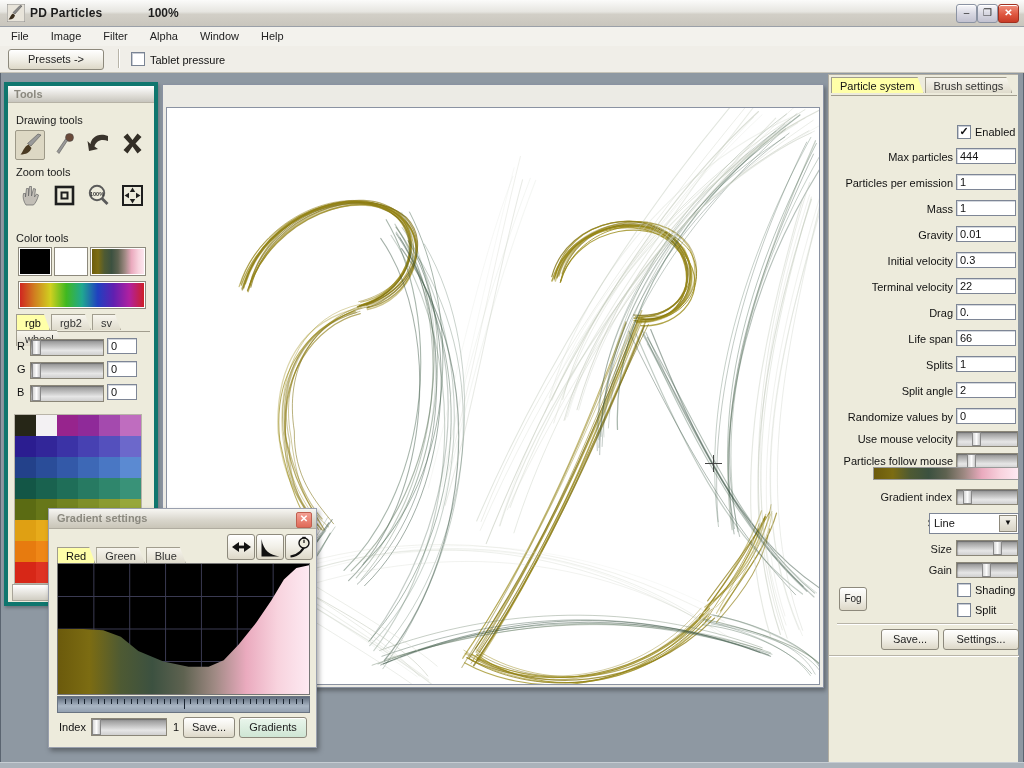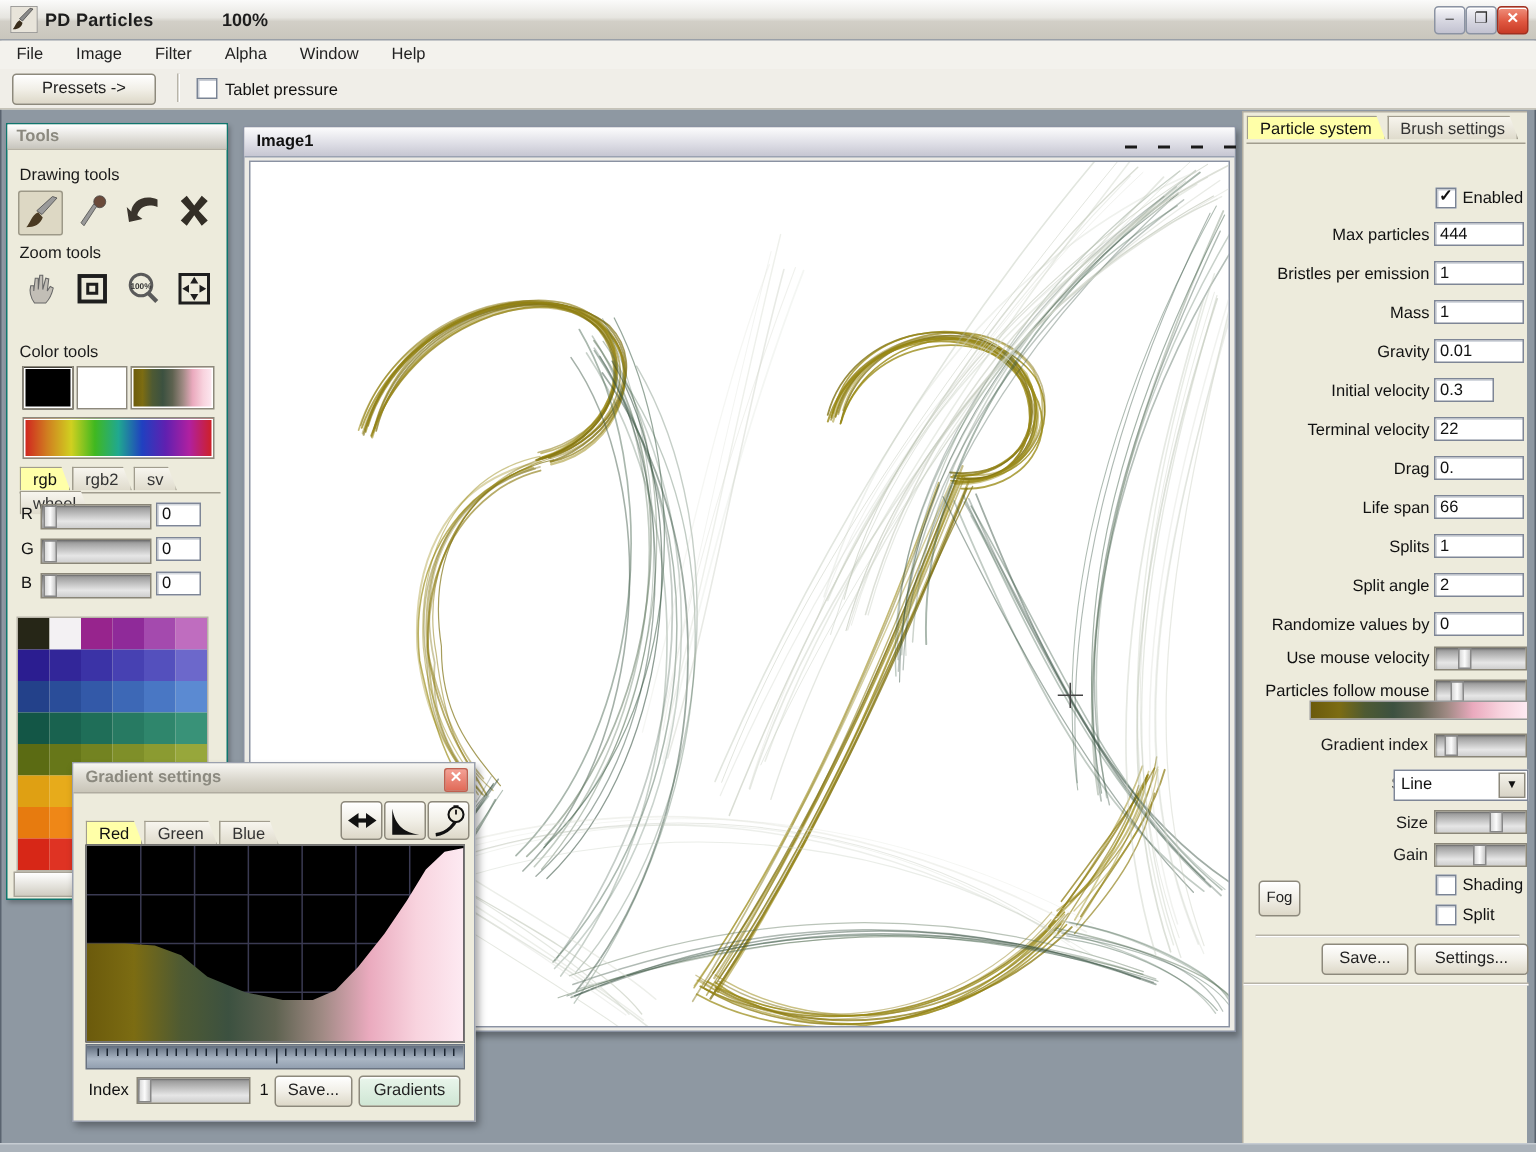--- a/index.html
+++ b/index.html
@@ -12,21 +12,21 @@
   .winbtn{top:4px;width:19px;height:17px;border:1px solid #8b93a3;border-radius:3px;background:linear-gradient(#f8f8fb,#d8d8e2 50%,#c2c2d0);box-shadow:inset 0 1px 0 #fff;text-align:center;line-height:15px;font-size:10px;color:#333;}
   .winbtn.close{background:linear-gradient(#f0917e,#df5740 55%,#c83b26);color:#fff;border-color:#a03020;font-weight:bold;}
   #menubar{left:0;top:27px;width:1024px;height:19px;background:#f3f2ed;border-bottom:4px solid #0369a1;}
   .menu-item{display:inline-block;padding:3px 11px 0 11px;height:16px;color:#222;}
   #toolbar{left:0;top:46px;width:1024px;height:26px;background:#f0eee8;border-bottom:1px solid #c6c3b8;}
   .xpbtn{border:1px solid #8d897c;border-radius:3px;background:linear-gradient(#ffffff,#f1efe7 50%,#ddd8c8);box-shadow:inset 0 1px 0 #fff;text-align:center;color:#222;}
   #pressets-btn{left:8px;top:3px;width:94px;height:19px;line-height:18px;}
   #tb-sep{left:118px;top:3px;width:1px;height:19px;background:#b8b4a8;border-right:1px solid #fff;}
   .cb{width:12px;height:12px;background:#fff;border:1px solid #7a8494;box-shadow:inset 1px 1px 0 #c8ccd4;font-size:11px;line-height:11px;text-align:center;font-weight:bold;color:#111;}
   
-  #tools-panel{left:4px;top:82px;width:146px;height:516px;background:#edebdc;border:1px solid #0f766e;box-shadow:1px 2px 3px rgba(0,0,0,.25);}
+  #tools-panel{left:4px;top:82px;width:146px;height:516px;background:#edebdc;border:4px solid #0f766e;box-shadow:1px 2px 3px rgba(0,0,0,.25);}
   .panel-hdr{left:0;top:0;width:100%;height:17px;background:linear-gradient(#ffffff,#d9d7d0 70%,#c7c5be);border-bottom:1px solid #b6b2a6;color:#8b897f;font-weight:bold;padding:2px 0 0 6px;box-sizing:border-box;}
   .grp-label{color:#1a1a1a;}
   .tool-icon{width:30px;height:30px;text-align:center;padding-top:1px;box-sizing:border-box;}
   .tool-icon.sel{background:#ddd8c4;border:1px solid #9d9988;border-radius:2px;}
   .swatch{border:1px solid #8d897c;box-shadow:inset 0 0 0 1px #fff;}
   .tab{height:16px;padding:2px 8px 0 8px;background:linear-gradient(#f7f5ee,#dfdbcc);border:1px solid #a19d8e;border-bottom:none;color:#333;clip-path:polygon(0 0,calc(100% - 6px) 0,100% 100%,0 100%);display:inline-block;box-sizing:border-box;margin-right:1px;}
   .tab.sel{background:#ffffa8;font-weight:normal;color:#111;text-align:right;}
   .groove{border:1px solid #8a8678;background:linear-gradient(#8f8f8f,#e6e6e6 70%,#cfcfcf);box-shadow:inset 1px 1px 1px rgba(0,0,0,.25);}
   .handle{position:absolute;top:0;width:9px;height:100%;background:linear-gradient(90deg,#d8d8d8,#fcfcfc 50%,#c8c8c8);border:1px solid #888;box-sizing:border-box;}
   .numfield{background:#fff;border:1px solid #7e8696;box-shadow:inset 1px 1px 0 #d4d8de;padding:1px 0 0 3px;box-sizing:border-box;color:#111;}
@@ -194,26 +194,20 @@
         <div class="pal-cell" style="position: absolute; left: 21px; top: 147px; background: rgb(223, 51, 35);"></div>
         <div class="pal-cell" style="position: absolute; left: 42px; top: 147px; background: rgb(231, 63, 47);"></div>
         <div class="pal-cell" style="position: absolute; left: 63px; top: 147px; background: rgb(239, 75, 59);"></div>
         <div class="pal-cell" style="position: absolute; left: 84px; top: 147px; background: rgb(245, 87, 71);"></div>
         <div class="pal-cell" style="position: absolute; left: 105px; top: 147px; background: rgb(251, 99, 83);"></div>
       </div>
     <div class="abs" style="left:4px;top:498px;width:138px;height:15px;border:1px solid #a8a498;background:linear-gradient(#ffffff,#d0cdc2)"></div>
   </div>
 
   <div id="canvas-win" class="abs">
-    <div id="canvas-title" class="abs"><span>Image1</span>
-      <div class="tmark" style="left:587px"></div>
-      <div class="tmark" style="left:609px"></div>
-      <div class="tmark" style="left:631px"></div>
-      <div class="tmark" style="left:653px"></div>
-    </div>
     <div id="canvas-area" class="abs">
       <svg id="art" width="652" height="576" viewBox="0 0 652 576">
           <path d="M 76.7 179.8 C 96.4 104.2 189.0 73.2 230.1 109.2 C 259.8 135.0 236.6 186.3 191.1 198.7" fill="none" stroke="#9a8a16" stroke-width="1.51" opacity="0.69" stroke-linecap="round"></path>
           <path d="M 72.1 178.7 C 94.6 104.5 189.2 74.4 227.0 106.7 C 258.9 135.1 237.3 185.2 193.7 194.2" fill="none" stroke="#9a8a16" stroke-width="1.15" opacity="0.59" stroke-linecap="round"></path>
           <path d="M 73.6 175.6 C 96.7 103.5 188.5 71.5 230.4 106.9 C 261.9 137.8 238.8 182.4 191.7 193.7" fill="none" stroke="#8d7c12" stroke-width="0.93" opacity="0.54" stroke-linecap="round"></path>
           <path d="M 74.2 177.2 C 99.7 105.5 190.4 73.9 231.7 106.6 C 258.3 135.9 240.3 185.6 193.0 197.4" fill="none" stroke="#9a8a16" stroke-width="1.27" opacity="0.74" stroke-linecap="round"></path>
           <path d="M 83.8 179.3 C 102.4 103.8 197.2 74.4 239.4 109.3 C 266.0 136.3 242.6 183.5 198.8 197.2" fill="none" stroke="#7c6e0e" stroke-width="1.08" opacity="0.69" stroke-linecap="round"></path>
           <path d="M 74.8 180.7 C 99.4 102.2 186.0 72.7 230.8 109.1 C 260.0 136.0 238.1 186.6 192.3 197.9" fill="none" stroke="#8d7c12" stroke-width="1.36" opacity="0.46" stroke-linecap="round"></path>
           <path d="M 75.4 181.8 C 96.7 105.2 189.4 75.0 230.9 109.7 C 257.7 138.7 238.5 186.8 190.5 198.8" fill="none" stroke="#7c6e0e" stroke-width="1.48" opacity="0.60" stroke-linecap="round"></path>
           <path d="M 80.8 183.0 C 105.3 105.9 193.0 74.7 234.2 109.4 C 266.7 139.5 243.5 186.2 200.0 197.5" fill="none" stroke="#8d7c12" stroke-width="1.42" opacity="0.47" stroke-linecap="round"></path>
@@ -399,28 +393,28 @@
     </div>
   </div>
 
   <div id="right-panel" class="abs">
     <div class="abs" id="pp-tabs1" style="left:2px;top:2px;width:186px;height:18px;border-bottom:1px solid #a19d8e"><span class="tab sel">Particle system</span><span class="tab">Brush settings</span></div>
     <div class="cb abs" id="enabled-cb" style="left:128px;top:50px">✓</div>
     <span class="abs" style="left:146px;top:51px">Enabled</span>
     <div class="abs" id="pp-fields" style="left:0;top:70px;width:190px">
         <span style="position: absolute; right: 66px; top: 6px; white-space: nowrap;">Max particles</span>
         <div class="numfield" style="position: absolute; left: 127px; width: 60px; height: 16px; top: 3px;">444</div>
-        <span style="position: absolute; right: 66px; top: 32px; white-space: nowrap;">Bristles per emission</span>
+        <span style="position: absolute; right: 66px; top: 32px; white-space: nowrap;">Particles per emission</span>
         <div class="numfield" style="position: absolute; left: 127px; width: 60px; height: 16px; top: 29px;">1</div>
         <span style="position: absolute; right: 66px; top: 58px; white-space: nowrap;">Mass</span>
         <div class="numfield" style="position: absolute; left: 127px; width: 60px; height: 16px; top: 55px;">1</div>
         <span style="position: absolute; right: 66px; top: 84px; white-space: nowrap;">Gravity</span>
         <div class="numfield" style="position: absolute; left: 127px; width: 60px; height: 16px; top: 81px;">0.01</div>
         <span style="position: absolute; right: 66px; top: 110px; white-space: nowrap; margin-left: 19px;">Initial velocity</span>
-        <div class="numfield" style="position: absolute; left: 127px; width: 40px; height: 16px; top: 107px;">0.3</div>
+        <div class="numfield" style="position: absolute; left: 127px; width: 60px; height: 16px; top: 107px;">0.3</div>
         <span style="position: absolute; right: 66px; top: 136px; white-space: nowrap;">Terminal velocity</span>
         <div class="numfield" style="position: absolute; left: 127px; width: 60px; height: 16px; top: 133px;">22</div>
         <span style="position: absolute; right: 66px; top: 162px; white-space: nowrap;">Drag</span>
         <div class="numfield" style="position: absolute; left: 127px; width: 60px; height: 16px; top: 159px;">0.</div>
         <span style="position: absolute; right: 66px; top: 188px; white-space: nowrap;">Life span</span>
         <div class="numfield" style="position: absolute; left: 127px; width: 60px; height: 16px; top: 185px;">66</div>
         <span style="position: absolute; right: 66px; top: 214px; white-space: nowrap;">Splits</span>
         <div class="numfield" style="position: absolute; left: 127px; width: 60px; height: 16px; top: 211px;">1</div>
         <span style="position: absolute; right: 66px; top: 240px; white-space: nowrap;">Split angle</span>
         <div class="numfield" style="position: absolute; left: 127px; width: 60px; height: 16px; top: 237px;">2</div>

